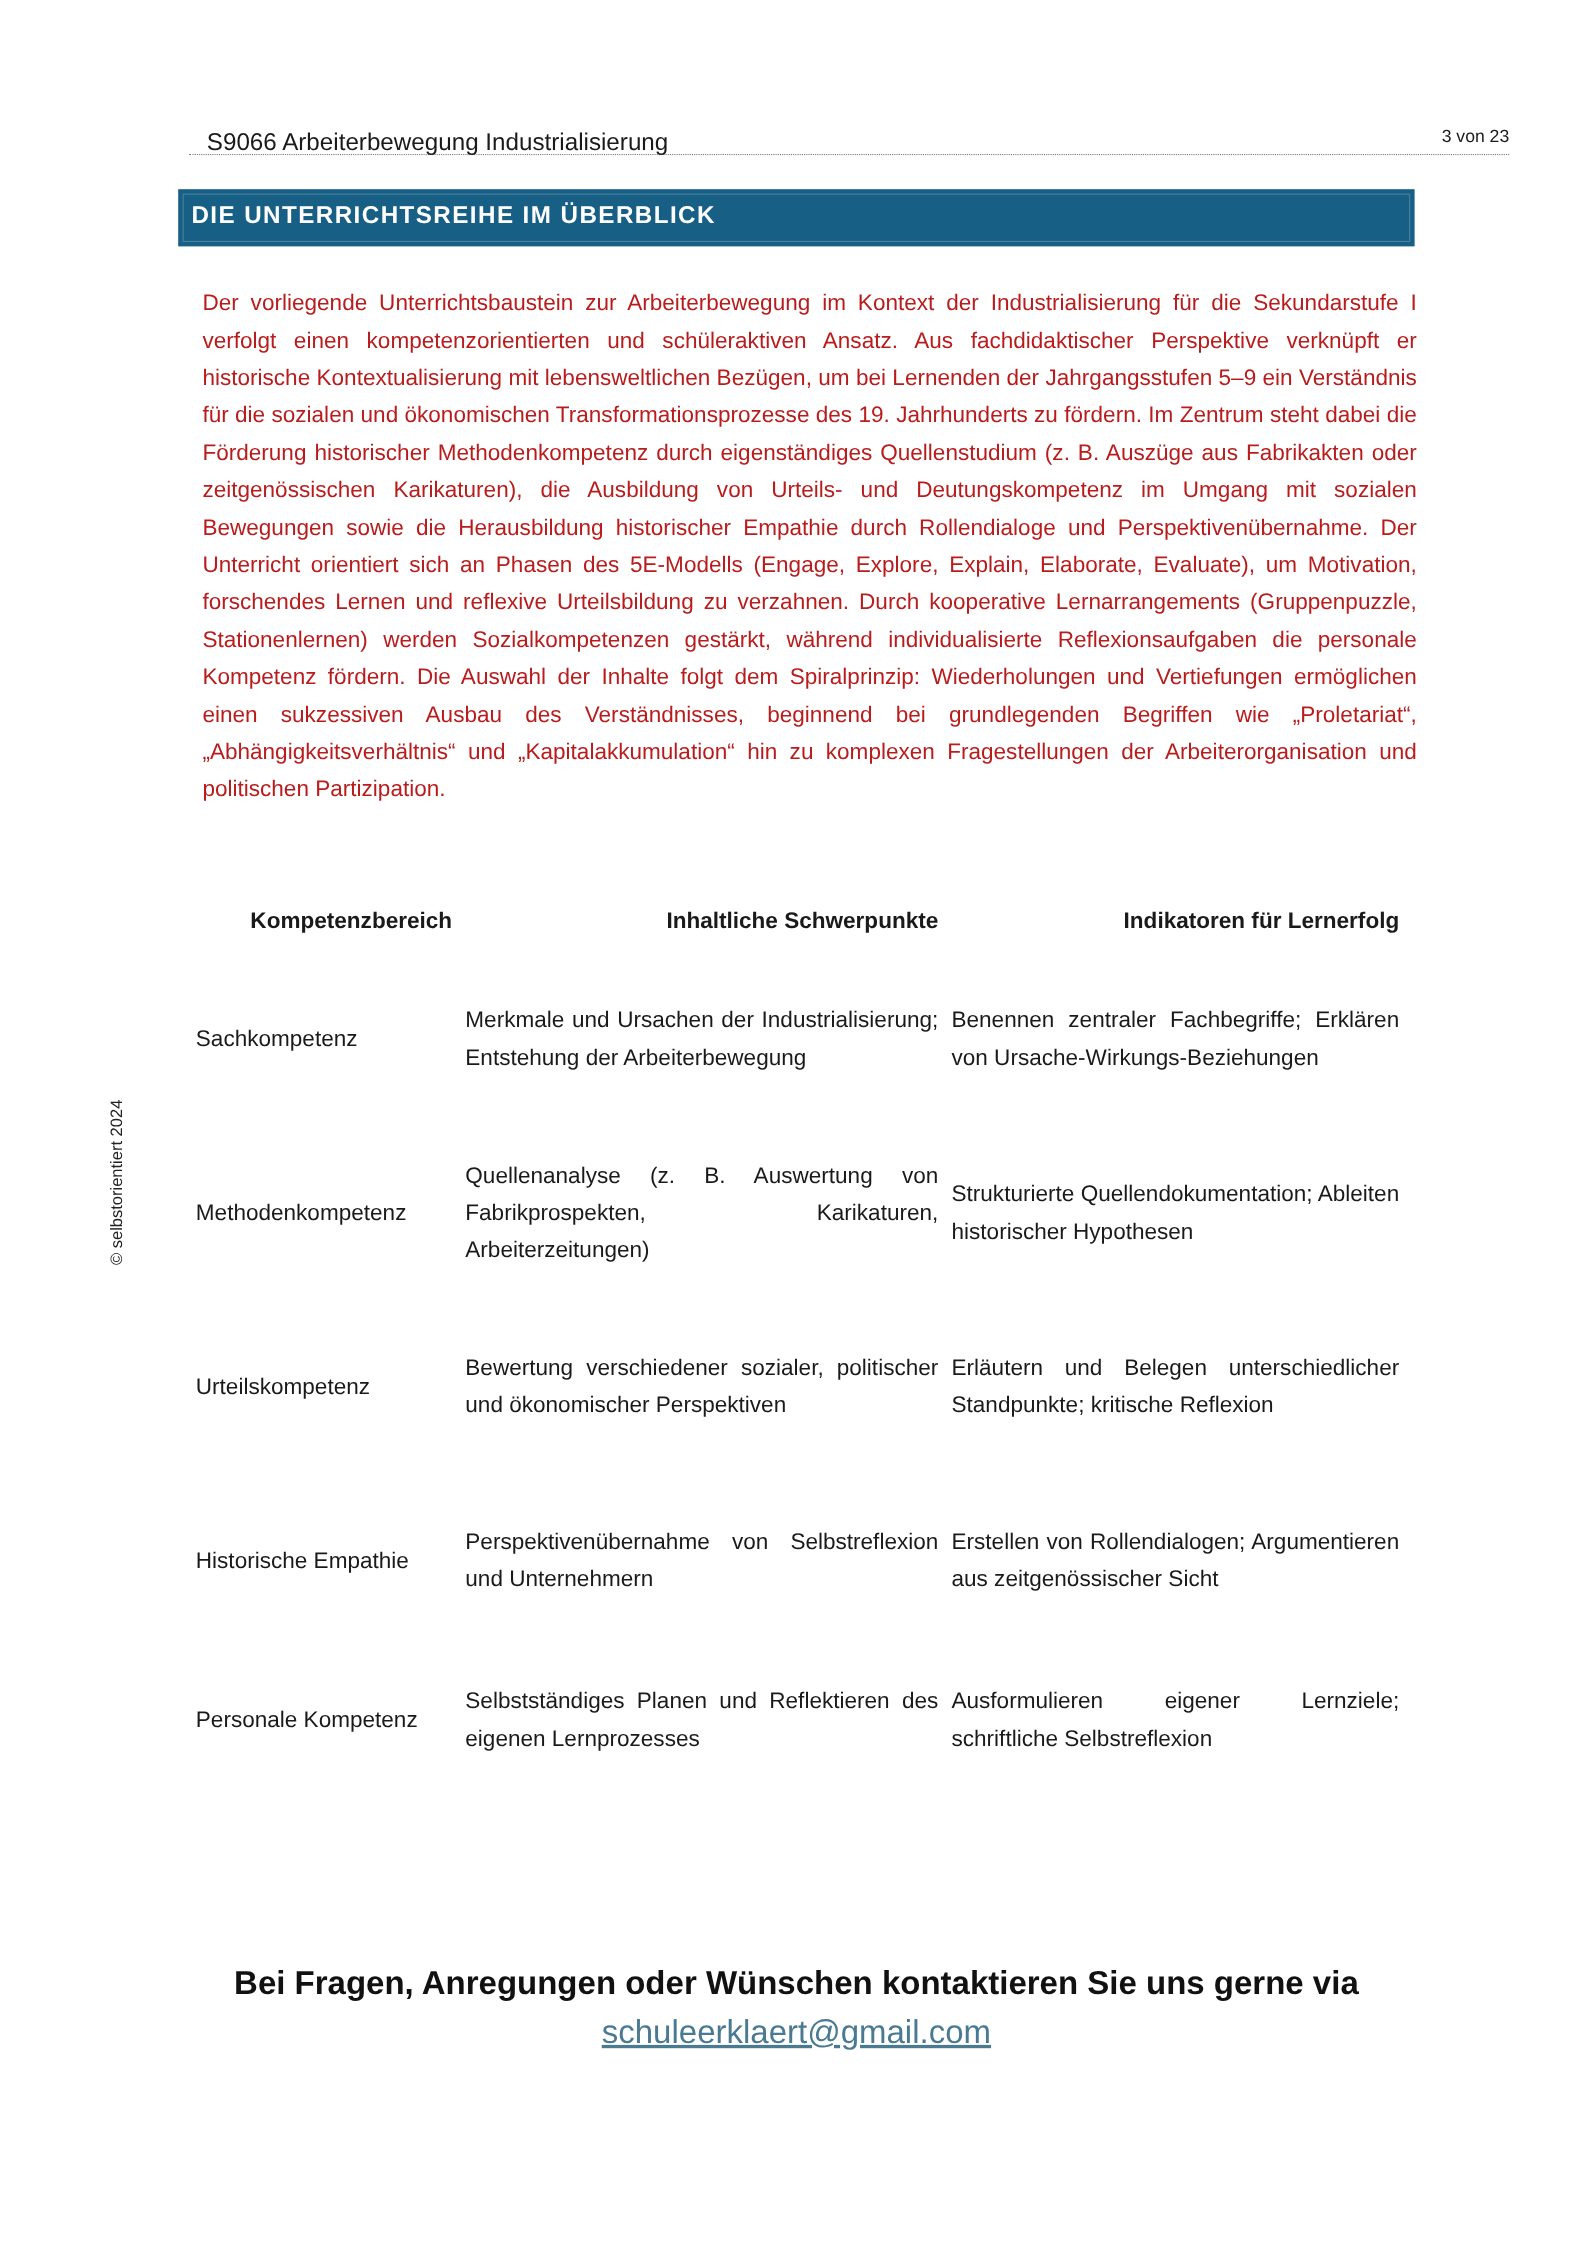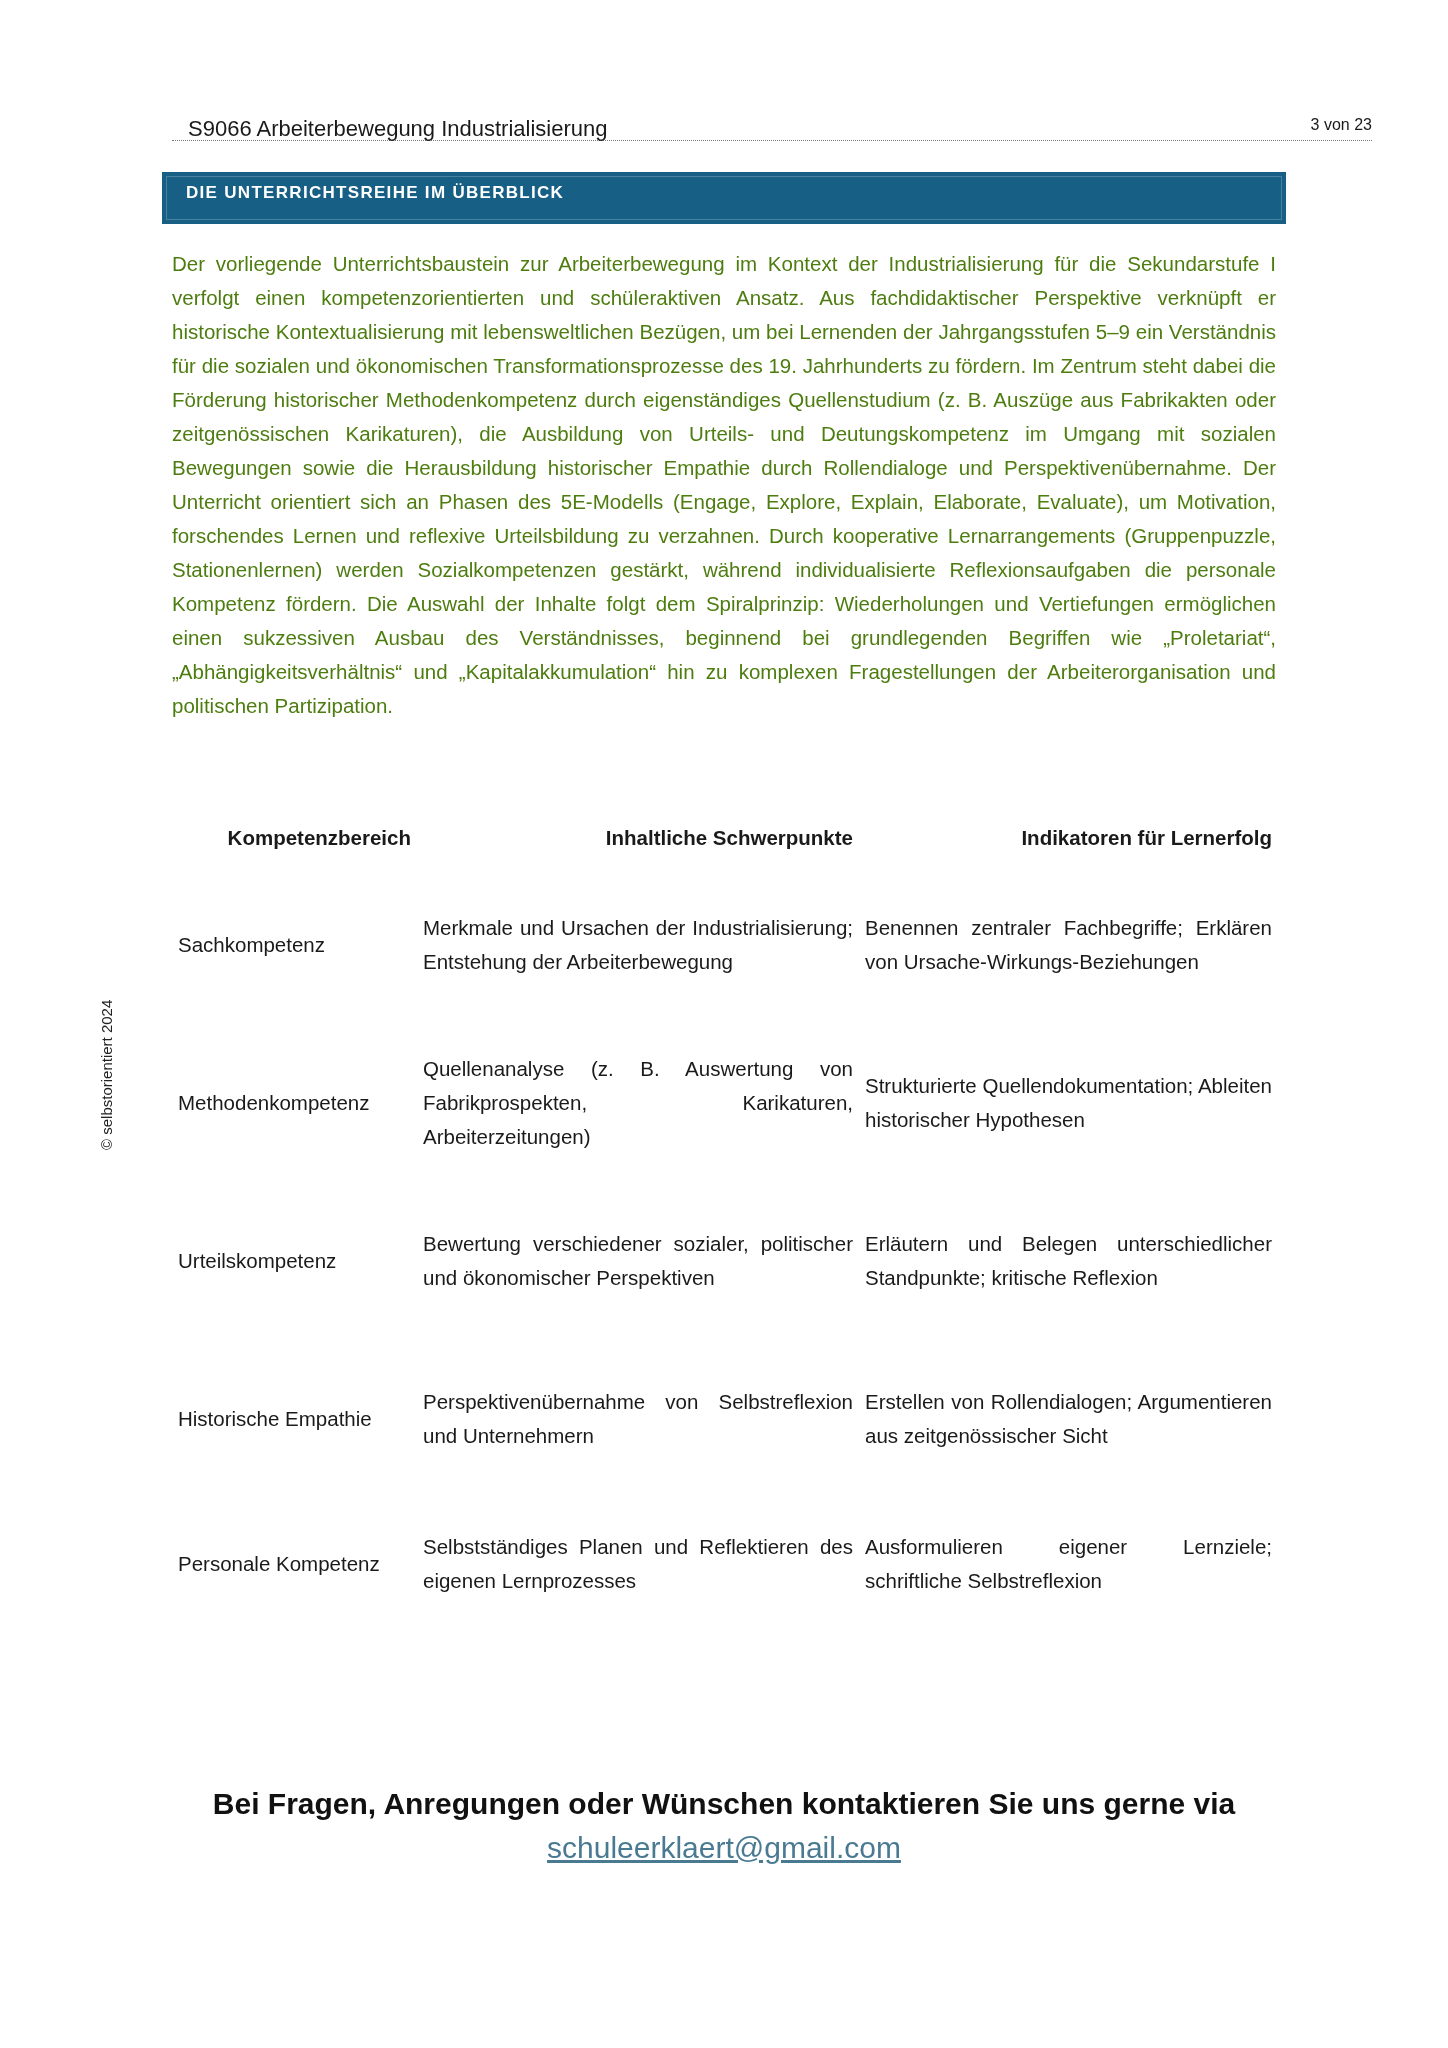--- a/index.html
+++ b/index.html
@@ -4,25 +4,25 @@
   <style>
     html, body { margin: 0; padding: 0; background: #ffffff; }
     body { width: 1448px; height: 2048px; position: relative; overflow: hidden; color: #1a1a1a; font-family: "Liberation Sans", sans-serif; }
 
     .page-header { position: absolute; left: 172px; top: 116px; width: 1200px; height: 24px; border-bottom: 1px dotted #7a7a7a; }
     .page-header .doc-title { position: absolute; left: 16px; top: 0; font-size: 22px; color: #1a1a1a; }
     .page-header .page-number { position: absolute; right: 0; top: 0; font-size: 16px; color: #1a1a1a; }
 
     .section-banner { position: absolute; left: 162px; top: 172px; width: 1124px; height: 52px; background: #175f85; box-sizing: border-box; }
     .section-banner::before { content: ""; position: absolute; left: 4px; right: 4px; top: 4px; bottom: 4px; border: 1px solid rgba(255,255,255,0.22); }
-    .section-banner .banner-title { position: absolute; left: 12px; top: 11px; font-size: 17px; font-weight: bold; letter-spacing: 1.3px; color: #ffffff; margin-left: 12px; }
+    .section-banner .banner-title { position: absolute; left: 12px; top: 11px; font-size: 22px; font-weight: bold; letter-spacing: 1.3px; color: #ffffff; }
 
     .side-note { position: absolute; left: 98px; top: 1150px; transform: rotate(-90deg); transform-origin: left top; font-size: 15px; color: #222; white-space: nowrap; }
 
-    .intro { position: absolute; left: 172px; top: 247px; width: 1104px; font-size: 20.5px; line-height: 34px; text-align: justify; color: #4d7c0f; margin: 0; }
+    .intro { position: absolute; left: 172px; top: 247px; width: 1104px; font-size: 20.5px; line-height: 34px; text-align: justify; color: #b91c1c; margin: 12px; }
 
     .table { position: absolute; left: 172px; top: 810px; width: 1106px; border-collapse: collapse; font-size: 20.5px; line-height: 34px; }
     .table th, .table td { padding: 0 6px; vertical-align: middle; }
     .table th { text-align: right; font-weight: bold; height: 56px; }
     .table td.area { font-weight: normal; width: 233px; text-align: left; }
     .table td.focus { width: 430px; text-align: justify; text-align-last: left; }
     .table td.indicator { text-align: justify; text-align-last: left; }
     .table tr.row td { height: 158px; }
     .table tr.row.short td { height: 132px; }
 

